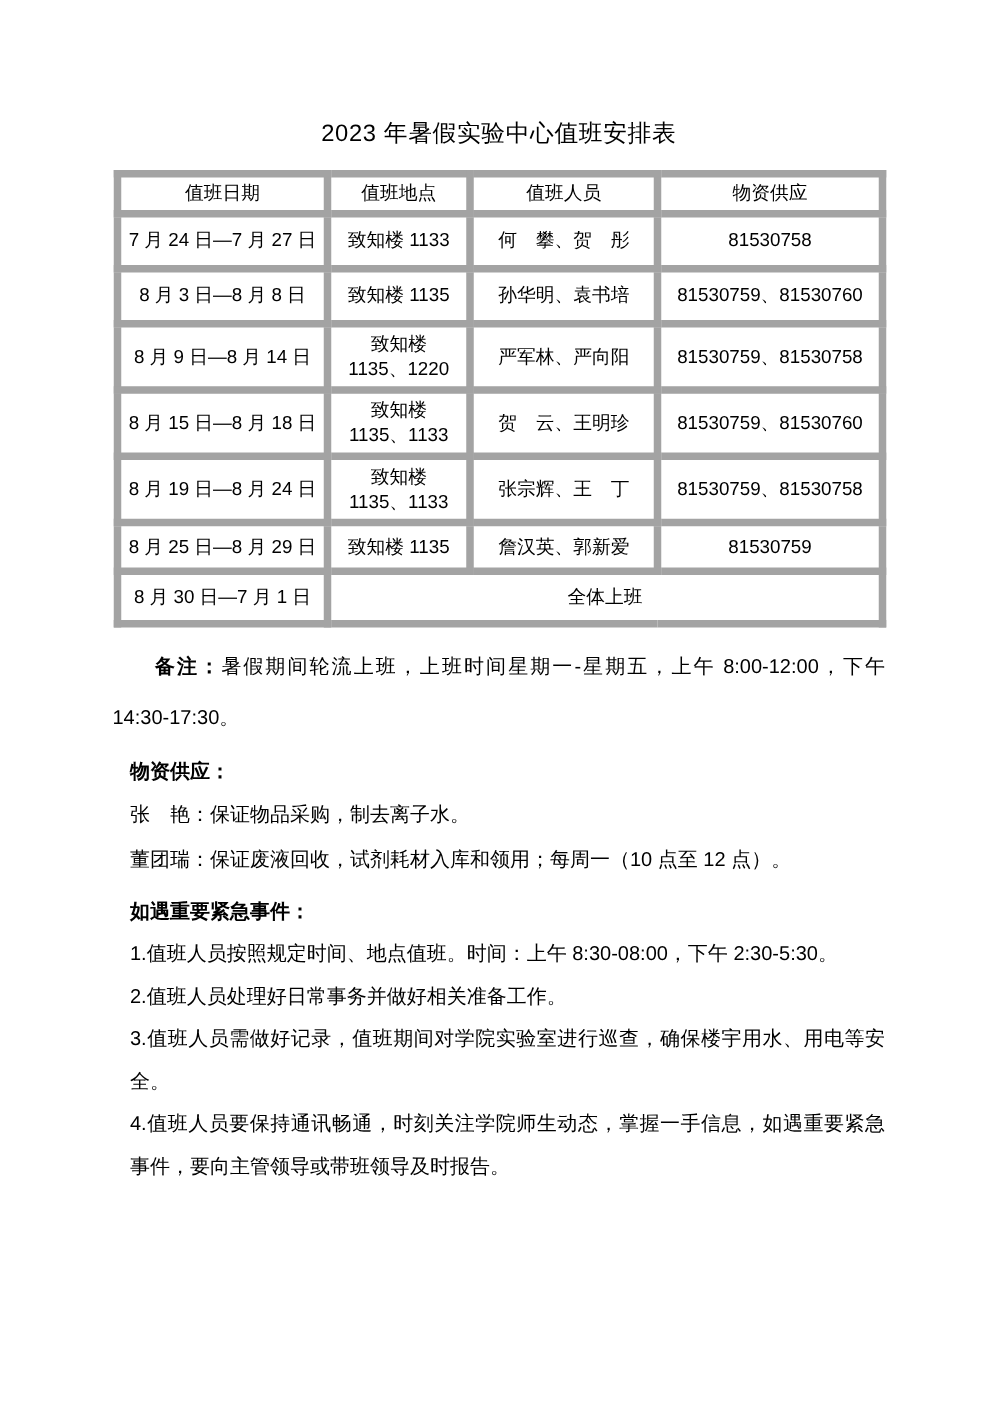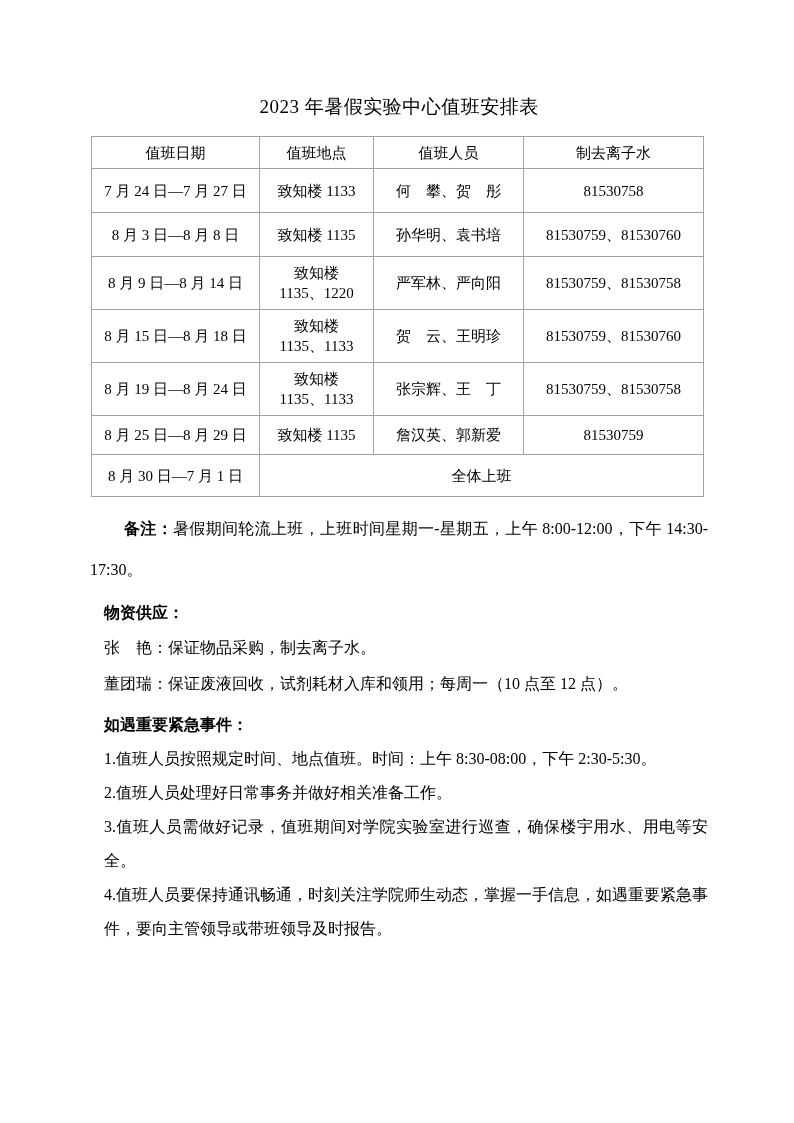--- a/index.html
+++ b/index.html
@@ -4,40 +4,40 @@
 <style>
   * { margin: 0; padding: 0; box-sizing: border-box; }
   html, body { background: #ffffff; }
   .page {
     position: relative;
     width: 794px;
     height: 1123px;
     margin: 0 auto;
     background: #ffffff;
     color: #000000;
-    font-family: Liberation Serif, serif;
+    font-family: Liberation Sans, sans-serif;
     padding: 94px 86px 0 90px;
     overflow: hidden;
   }
   .doc-title {
     text-align: center;
     font-size: 19px;
     font-weight: normal;
     letter-spacing: 0.5px;
     margin-bottom: 16px;
     white-space: nowrap;
   }
   table.duty-table {
     border-collapse: collapse;
     table-layout: fixed;
     width: 612px;
     margin-left: 1px;
   }
   table.duty-table td {
-    border: 1px solid #a3a3a3;
+    border: 6px solid #a3a3a3;
     text-align: center;
     vertical-align: middle;
     font-size: 15px;
     line-height: 20px;
     padding: 2px 3px;
     white-space: pre-line;
     overflow: hidden;
   }
   .col-date { width: 168px; }
   .col-loc  { width: 114px; }
@@ -79,21 +79,21 @@
 <div class="page">
 
   <h1 class="doc-title">2023 年暑假实验中心值班安排表</h1>
 
   <table class="duty-table">
     <tbody>
         <tr class="hdr">
       <td class="col-date">值班日期</td>
       <td class="col-loc">值班地点</td>
       <td class="col-ppl">值班人员</td>
-      <td class="col-tel">制去离子水</td>
+      <td class="col-tel">物资供应</td>
     </tr>
     <tr class="r-s">
       <td>7 月 24 日—7 月 27 日</td>
       <td>致知楼 1133</td>
       <td>何　攀、贺　彤</td>
       <td>81530758</td>
     </tr>
     <tr class="r-s">
       <td>8 月 3 日—8 月 8 日</td>
       <td>致知楼 1135</td>

